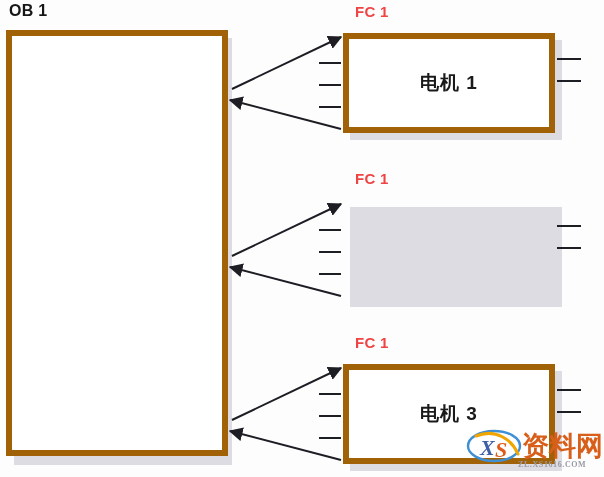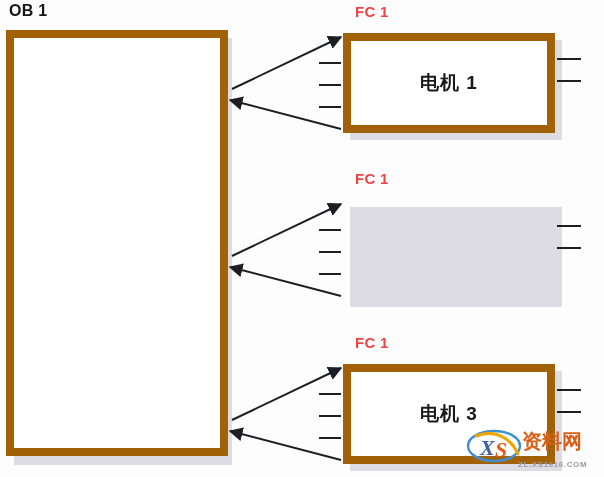--- a/index.html
+++ b/index.html
@@ -17,21 +17,21 @@
   }
 
   
   .block-shadow {
     position: absolute;
     background: #dcdce2;
   }
   .block-box {
     position: absolute;
     background: #ffffff;
-    border: 8px solid #a16207;
+    border: 6px solid #a16207;
     box-sizing: border-box;
   }
 
   
   .ob-label {
     position: absolute;
     left: 9px;
     top: 2px;
     font-size: 16px;
     font-weight: bold;
@@ -96,27 +96,27 @@
   }
   #watermark .wm-url {
     position: absolute;
     left: 52px;
     top: 36px;
     font-size: 8px;
     font-weight: bold;
     color: #9a9aa6;
     letter-spacing: 0.6px;
     white-space: nowrap;
-    font-family: Liberation Sans, sans-serif;
+    font-family: Liberation Serif, serif;
   }
   #watermark .wm-cn {
     position: absolute;
     left: 56px;
     top: 4px;
-    font-size: 20px;
+    font-size: 27px;
     font-weight: bold;
     color: #d85f1a;
     letter-spacing: 0px;
     white-space: nowrap;
   }
 </style>
 </head>
 <body>
 
 <div id="canvas">

